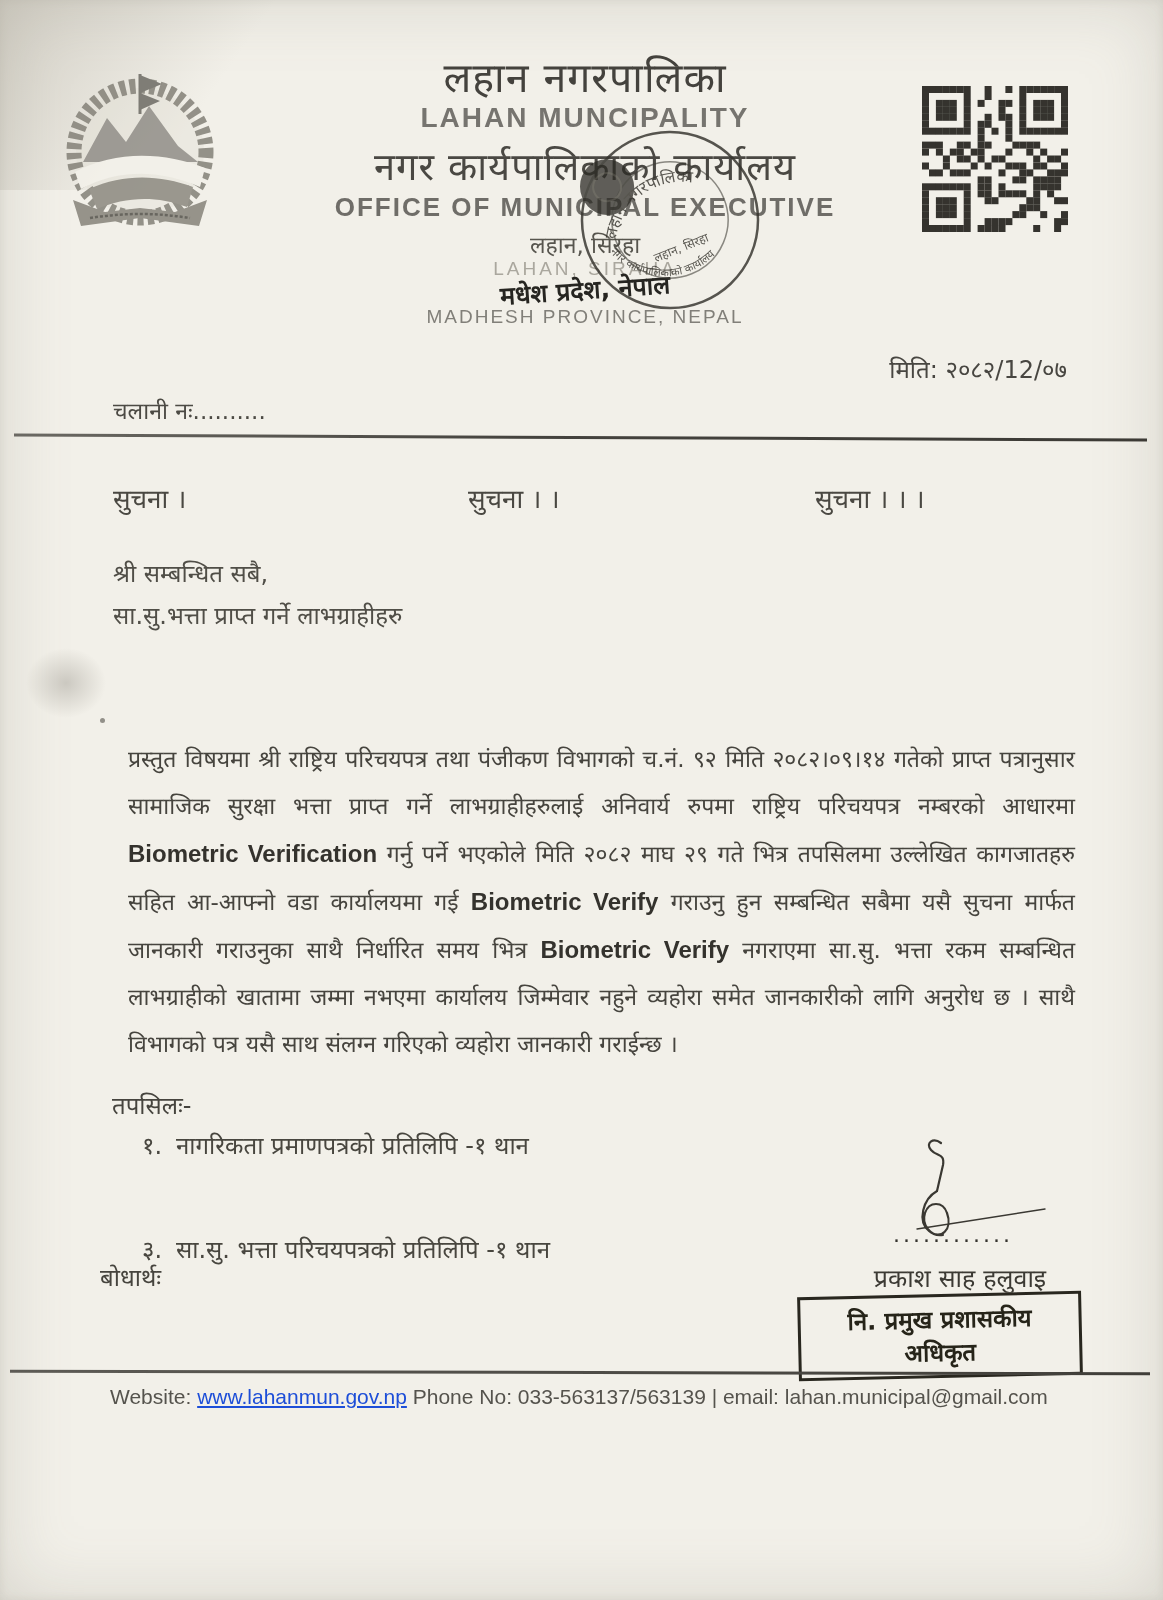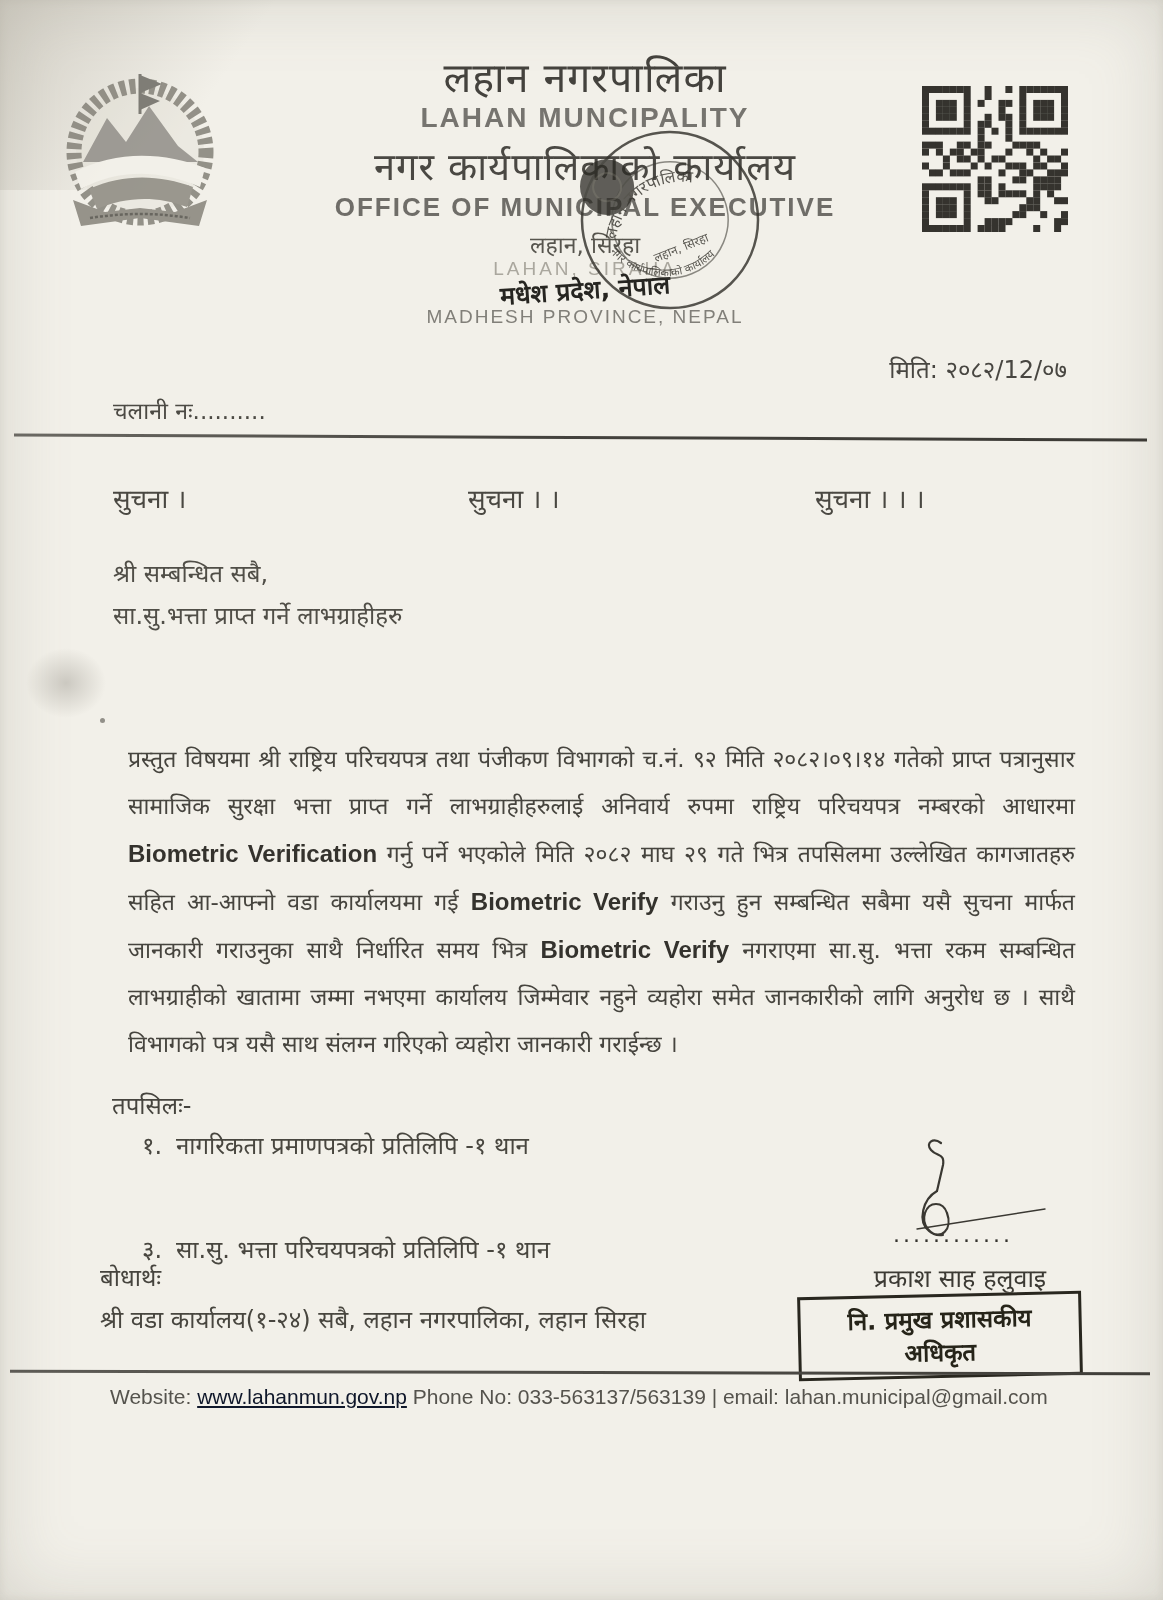--- a/index.html
+++ b/index.html
@@ -61,21 +61,21 @@
 
   .sig-dots{left:893px;top:1222px;font-size:22px;letter-spacing:3px;color:#35332e;}
   .sig-name{left:820px;top:1260px;width:280px;text-align:center;font-size:25px;color:#3c3a34;}
   .stampbox{left:798px;top:1294px;width:262px;padding:5px 8px 7px;text-align:center;
     border:3px solid #29271f;font-size:24px;font-weight:bold;color:#262419;
     transform:rotate(-1.3deg);background:rgba(242,240,233,.6);}
   .cc-label{left:100px;top:1260px;font-size:24px;color:#46443e;}
   .cc-line{left:100px;top:1302px;font-size:24px;color:#48463f;}
 
   .footer{left:110px;top:1385px;font-size:21px;color:#55534d;font-family:"Liberation Sans",sans-serif;}
-  .footer a{color:#0f172a;text-decoration:underline;margin-top:29px;}
+  .footer a{color:#1d4ed8;text-decoration:underline;margin-top:29px;}
 
   svg{display:block;}
 </style>
 </head>
 <body>
 
 <div class="paper">
 
   <div class="abs shade-tl"></div>
   <div class="abs smudge"></div>
@@ -374,19 +374,18 @@
         <path d="M42,56 C28,64 22,86 34,96 C46,106 58,94 52,78 C48,66 34,66 30,78 C26,90 36,102 48,100"></path>
         <path d="M22,94 L150,74" stroke-width="1.4"></path>
       </g>
     </svg>
   </div>
   <div class="abs sig-dots">............</div>
   <div class="abs sig-name">प्रकाश साह हलुवाइ</div>
   <div class="abs stampbox">नि. प्रमुख प्रशासकीय अधिकृत</div>
 
   <div class="abs cc-label">बोधार्थः</div>
-  <div class="abs cc-line">श्री वडा कार्यालय(१-२४) सबै, लहान नगरपालिका, लहान सिरहा</div>
 
   <div class="abs rule2"></div>
 
   <div class="abs footer"><span>Website: </span><a href="#">www.lahanmun.gov.np</a><span> Phone No: 033-563137/563139 | email: lahan.municipal@gmail.com</span></div>
 
 </div>
 
 </body></html>

